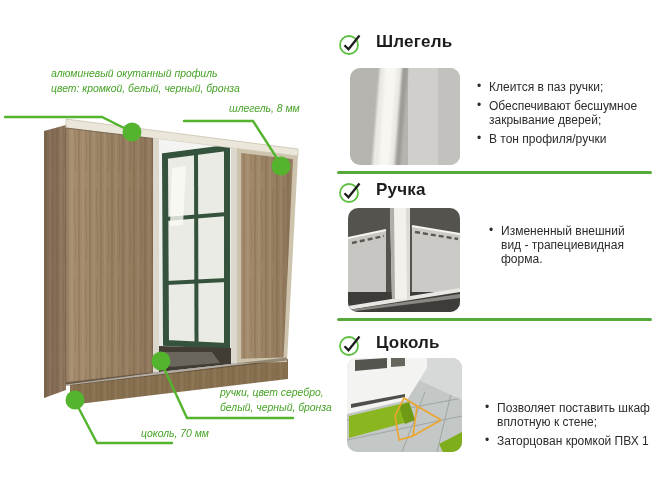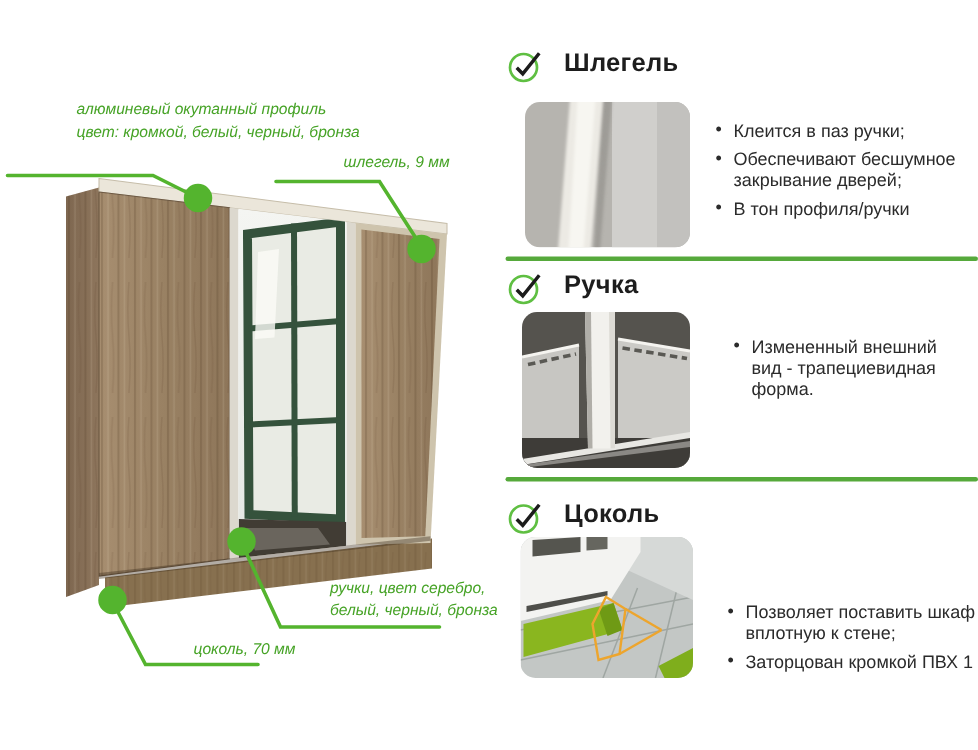--- a/index.html
+++ b/index.html
@@ -8,21 +8,21 @@
   svg{display:block}
 
   
   .wardrobe{position:absolute;left:0;top:0;}
 
   .callout{position:absolute;color:#46a326;font-style:italic;font-size:10.4px;line-height:1.46;margin-left:44px;}
   .callout .l{display:block;white-space:nowrap;}
   #co-profile{left:7px;top:66px;}
   #co-schlegel{left:185px;top:101px;}
   #co-handles{left:176px;top:385px;width:120px;text-align:left;}
-  #co-plinth{left:85px;top:426px;}
+  #co-plinth{left:97px;top:426px;}
 
   
   .feature-header{position:absolute;left:338px;display:flex;gap:13px;height:26px;}
   #h1{top:32px}  #h2{top:180px}  #h3{top:333px}
   .feature-header h2{margin:0;font-size:17px;font-weight:bold;color:#1d1d1d;letter-spacing:.2px;}
   .check{width:25px;height:24px;}
 
   .thumb{position:absolute;border-radius:10px;overflow:hidden;box-shadow:0 0 0 1px rgba(0,0,0,0.04) inset;}
   #t1{left:350px;top:68px;width:110px;height:97px;}
   #t2{left:348px;top:208px;width:112px;height:104px;}
@@ -125,21 +125,21 @@
       <circle cx="161" cy="361" r="9.5"></circle>
       <circle cx="75" cy="400" r="9.5"></circle>
     </g>
   </svg>
 
   <div class="callout" id="co-profile">
     <span class="l">алюминевый окутанный профиль</span>
     <span class="l">цвет: кромкой, белый, черный, бронза</span>
   </div>
   <div class="callout" id="co-schlegel">
-    <span class="l">шлегель, 9 мм</span>
+    <span class="l">шлегель, 8 мм</span>
   </div>
   <div class="callout" id="co-handles">
     <span class="l">ручки, цвет серебро,</span>
     <span class="l">белый, черный, бронза</span>
   </div>
   <div class="callout" id="co-plinth">
     <span class="l">цоколь, 70 мм</span>
   </div>
 
   <div class="feature-header" id="h1">

